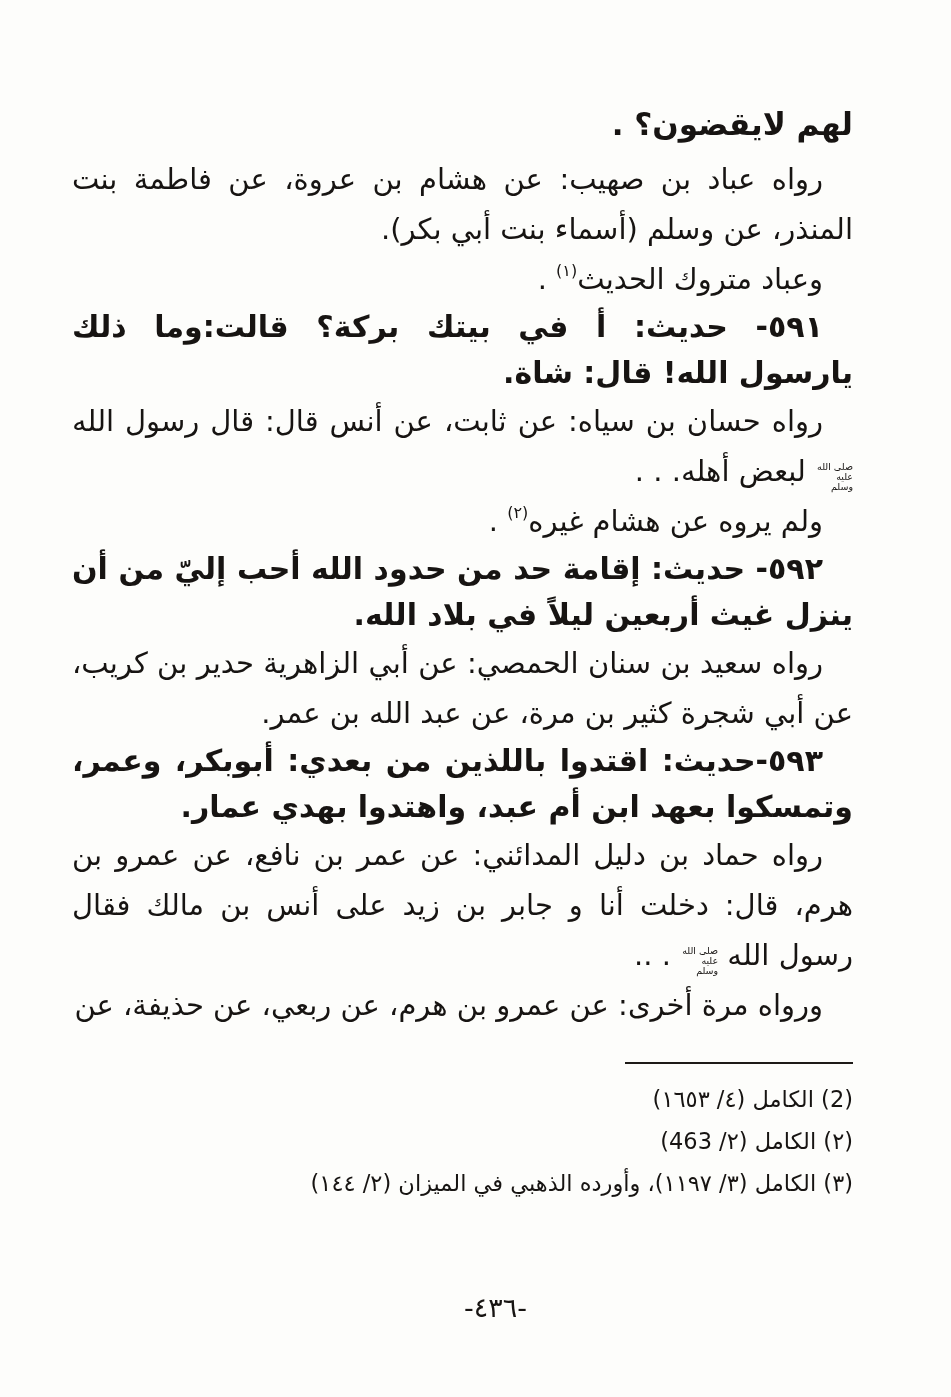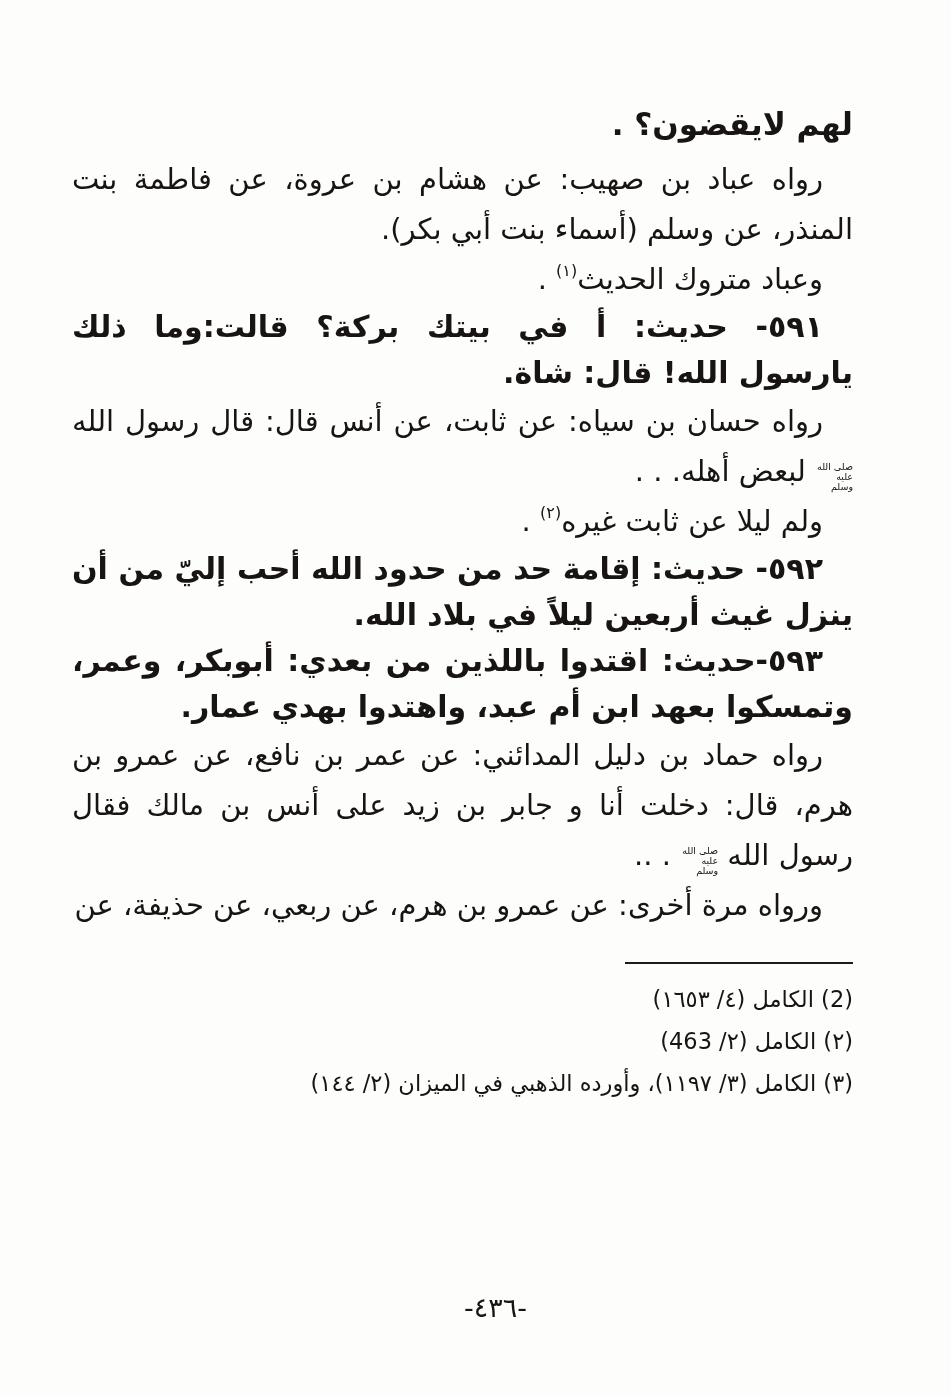--- a/index.html
+++ b/index.html
@@ -93,24 +93,25 @@
     <h1 class="tail-heading">لهم لايقضون؟ .</h1>
 
     <p class="para">رواه عباد بن صهيب: عن هشام بن عروة، عن فاطمة بنت المنذر، عن وسلم (أسماء بنت أبي بكر).</p>
 
     <p class="para"><span>وعباد متروك الحديث</span><sup class="fn-marker">(١)</sup><span> .</span></p>
 
     <h2 class="hadith-heading">٥٩١- حديث: أ في بيتك بركة؟ قالت:وما ذلك يارسول الله! قال: شاة.</h2>
 
     <p class="para"><span>رواه حسان بن سياه: عن ثابت، عن أنس قال: قال رسول الله </span><span class="pbuh-seal">صلى الله عليه وسلم</span><span> لبعض أهله. . .</span></p>
 
-    <p class="para"><span>ولم ليلا عن ثابت غيره</span><sup class="fn-marker">(٢)</sup><span> .</span></p>
+    <p class="para"><span>ولم يروه عن هشام غيره</span><sup class="fn-marker">(٢)</sup><span> .</span></p>
 
     <h2 class="hadith-heading">٥٩٢- حديث: إقامة حد من حدود الله أحب إليّ من أن ينزل غيث أربعين ليلاً في بلاد الله.</h2>
 
+    <p class="para">رواه سعيد بن سنان الحمصي: عن أبي الزاهرية حدير بن كريب، عن أبي شجرة كثير بن مرة، عن عبد الله بن عمر.</p>
 
 
     <h2 class="hadith-heading">٥٩٣-حديث: اقتدوا باللذين من بعدي: أبوبكر، وعمر، وتمسكوا بعهد ابن أم عبد، واهتدوا بهدي عمار.</h2>
 
     <p class="para"><span>رواه حماد بن دليل المدائني: عن عمر بن نافع، عن عمرو بن هرم، قال: دخلت أنا و جابر بن زيد على أنس بن مالك فقال رسول الله </span><span class="pbuh-seal">صلى الله عليه وسلم</span><span> . ..</span></p>
 
     <p class="para">ورواه مرة أخرى: عن عمرو بن هرم، عن ربعي، عن حذيفة، عن</p>
 
     <div class="fn-divider"></div>
 

